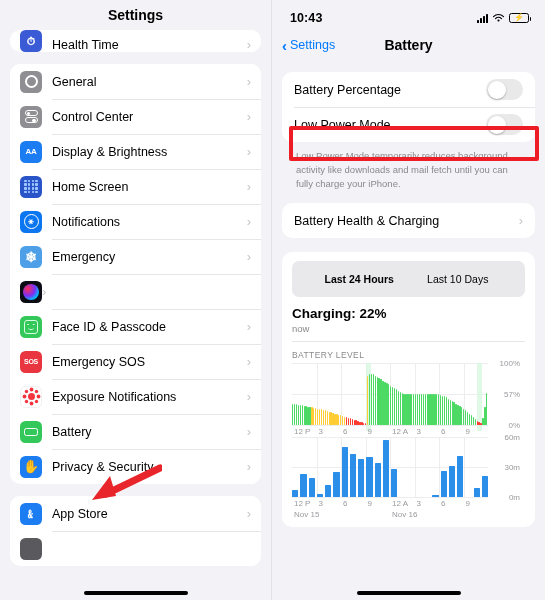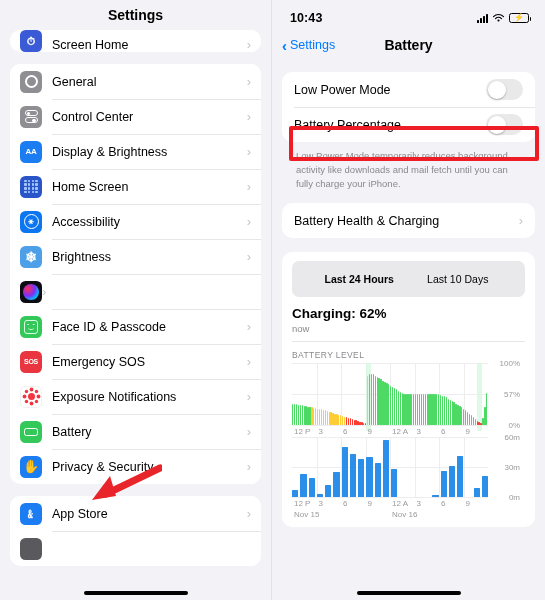--- a/index.html
+++ b/index.html
@@ -135,21 +135,21 @@
     <span class="navtitle">Settings</span>
   </div>
 
   <div class="content">
 
     <div class="card clip-top">
       <div class="row">
         <span class="icon ic-screentime">
             <span class="h">⏱</span>
           </span>
-        <span class="label">Screen Home</span>
+        <span class="label">Health Time</span>
         <span class="chev">›</span>
       </div>
     </div>
 
     <div class="card">
 
       <div class="row">
         <span class="icon ic-gear">
             <span class="g"></span>
           </span>
@@ -194,29 +194,29 @@
             </span>
           </span>
         <span class="label">Home Screen</span>
         <span class="chev">›</span>
       </div>
 
       <div class="row">
         <span class="icon ic-acc">
             <span class="c">⚹</span>
           </span>
-        <span class="label">Accessibility</span>
+        <span class="label">Notifications</span>
         <span class="chev">›</span>
       </div>
 
       <div class="row">
         <span class="icon ic-wall">
             <span class="flake">❄</span>
           </span>
-        <span class="label">Brightness</span>
+        <span class="label">Emergency</span>
         <span class="chev">›</span>
       </div>
 
       <div class="row">
         <span class="icon ic-siri">
             <span class="orb"></span>
           </span>
         <span class="chev">›</span>
       </div>
 
@@ -313,27 +313,27 @@
       <span class="chev-l">‹</span>
       <span>Settings</span>
     </span>
     <span class="navtitle">Battery</span>
   </div>
 
   <div class="content">
 
     <div class="card" style="margin-top:12px;margin-bottom:0;">
       <div class="toggle-row">
-        <span class="toggle-label">Low Power Mode</span>
+        <span class="toggle-label">Battery Percentage</span>
         <span class="switch">
             <span class="knob"></span>
           </span>
       </div>
       <div class="toggle-row">
-        <span class="toggle-label">Battery Percentage</span>
+        <span class="toggle-label">Low Power Mode</span>
         <span class="switch">
             <span class="knob"></span>
           </span>
       </div>
     </div>
 
     <div class="footnote">Low Power Mode temporarily reduces background activity like downloads and mail fetch until you can fully charge your iPhone.</div>
 
     <div class="card" style="margin-top:13px;margin-bottom:14px;">
       <div class="toggle-row">
@@ -342,21 +342,21 @@
       </div>
     </div>
 
     <div class="usage">
 
       <div class="segmented">
         <span class="seg active">Last 24 Hours</span>
         <span class="seg">Last 10 Days</span>
       </div>
 
-      <div class="charging-title">Charging: 62%</div>
+      <div class="charging-title">Charging: 22%</div>
       <div class="charging-sub">now</div>
       <div class="divider"></div>
 
       <div class="sec-title">BATTERY LEVEL</div>
       <div class="chartwrap">
         <div>
           <div class="plot" id="plot-batt" style="height:62px;width:196px;">
               <div class="gridline" style="top: 0px;"></div>
               <div class="gridline" style="top: 31px;"></div>
               <div class="gridline" style="top: 62px;"></div>

